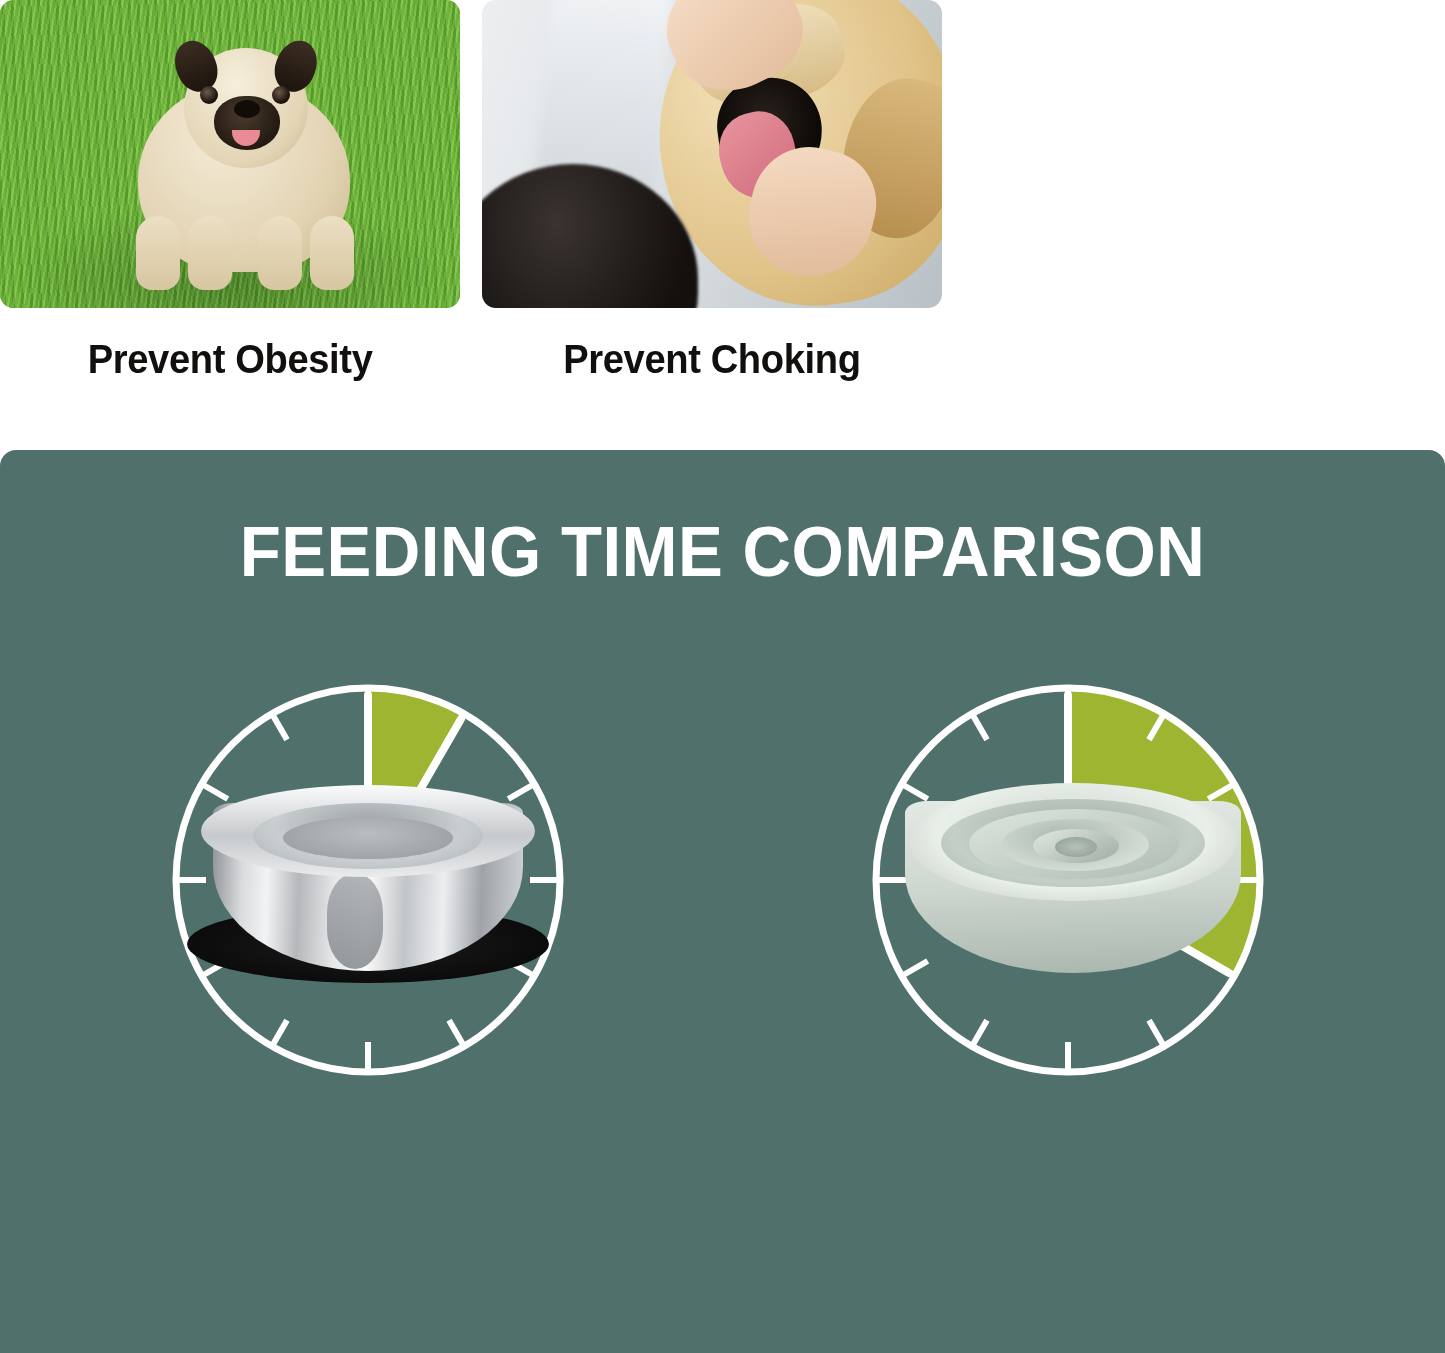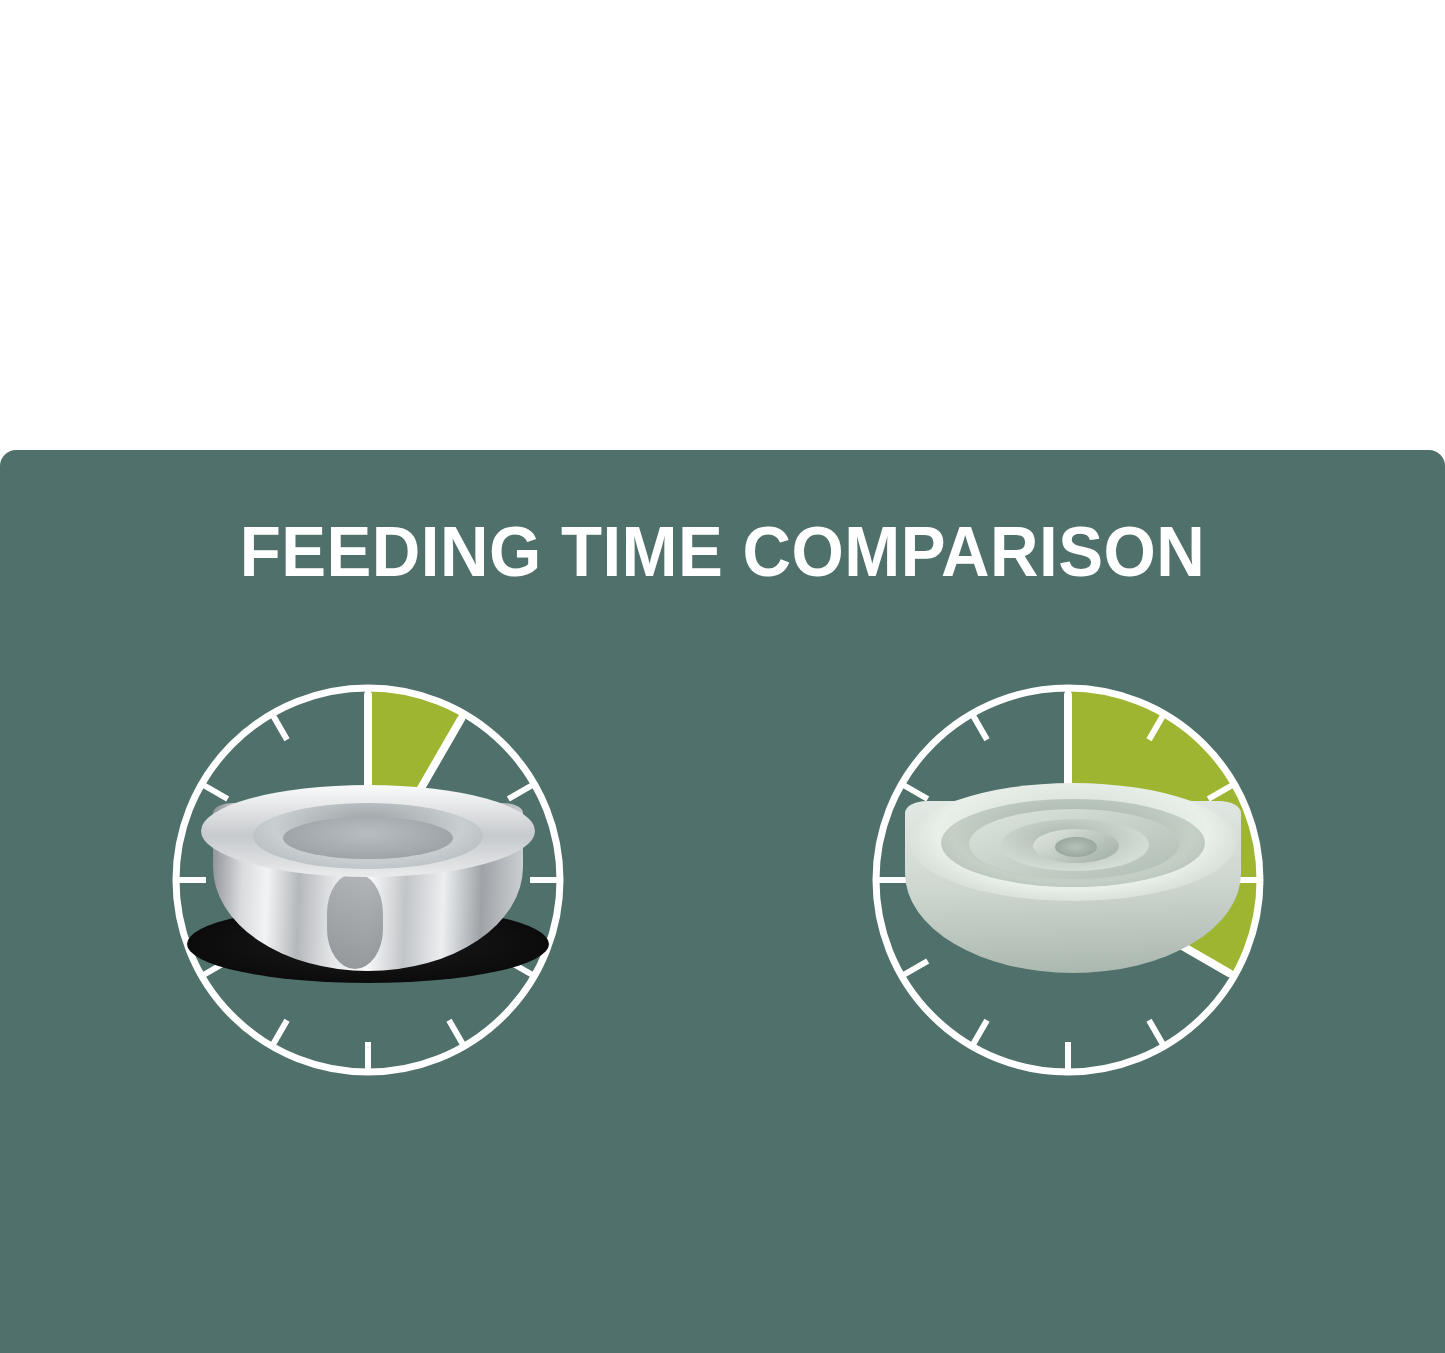--- a/index.html
+++ b/index.html
@@ -469,21 +469,60 @@
     background: radial-gradient(ellipse, #b5c2b8, #8f9d94);
   }
 </style>
 </head>
 <body>
 
 <div class="page">
 
   <div class="benefits-row">
 
-
+    <div class="benefit-card">
+      <div class="benefit-photo">
+        <div class="ph-grass">
+          <div class="pug">
+            <div class="pug-body"></div>
+            <div class="pug-leg l1"></div>
+            <div class="pug-leg l2"></div>
+            <div class="pug-leg l3"></div>
+            <div class="pug-leg l4"></div>
+            <div class="pug-head"></div>
+            <div class="pug-ear left"></div>
+            <div class="pug-ear right"></div>
+            <div class="pug-eye left"></div>
+            <div class="pug-eye right"></div>
+            <div class="pug-muzzle"></div>
+            <div class="pug-nose"></div>
+            <div class="pug-tongue"></div>
+          </div>
+        </div>
+      </div>
+      <div class="benefit-label">Prevent Obesity</div>
+    </div>
+
+    <div class="benefit-card">
+      <div class="benefit-photo">
+        <div class="ph-clinic">
+          <div class="clinic-blur-panel"></div>
+          <div class="gr-head"></div>
+          <div class="gr-ear"></div>
+          <div class="gr-snout"></div>
+          <div class="gr-mouth"></div>
+          <div class="gr-tongue"></div>
+          <div class="gr-nose"></div>
+          <div class="hand-top"></div>
+          <div class="hand-bot"></div>
+          <div class="person-head"></div>
+        </div>
+      </div>
+      <div class="benefit-label">Prevent Choking</div>
+    </div>
 
 
   </div>
 
   <div class="compare-panel">
 
     <div class="panel-title">FEEDING TIME COMPARISON</div>
 
     <div class="clocks">
 

